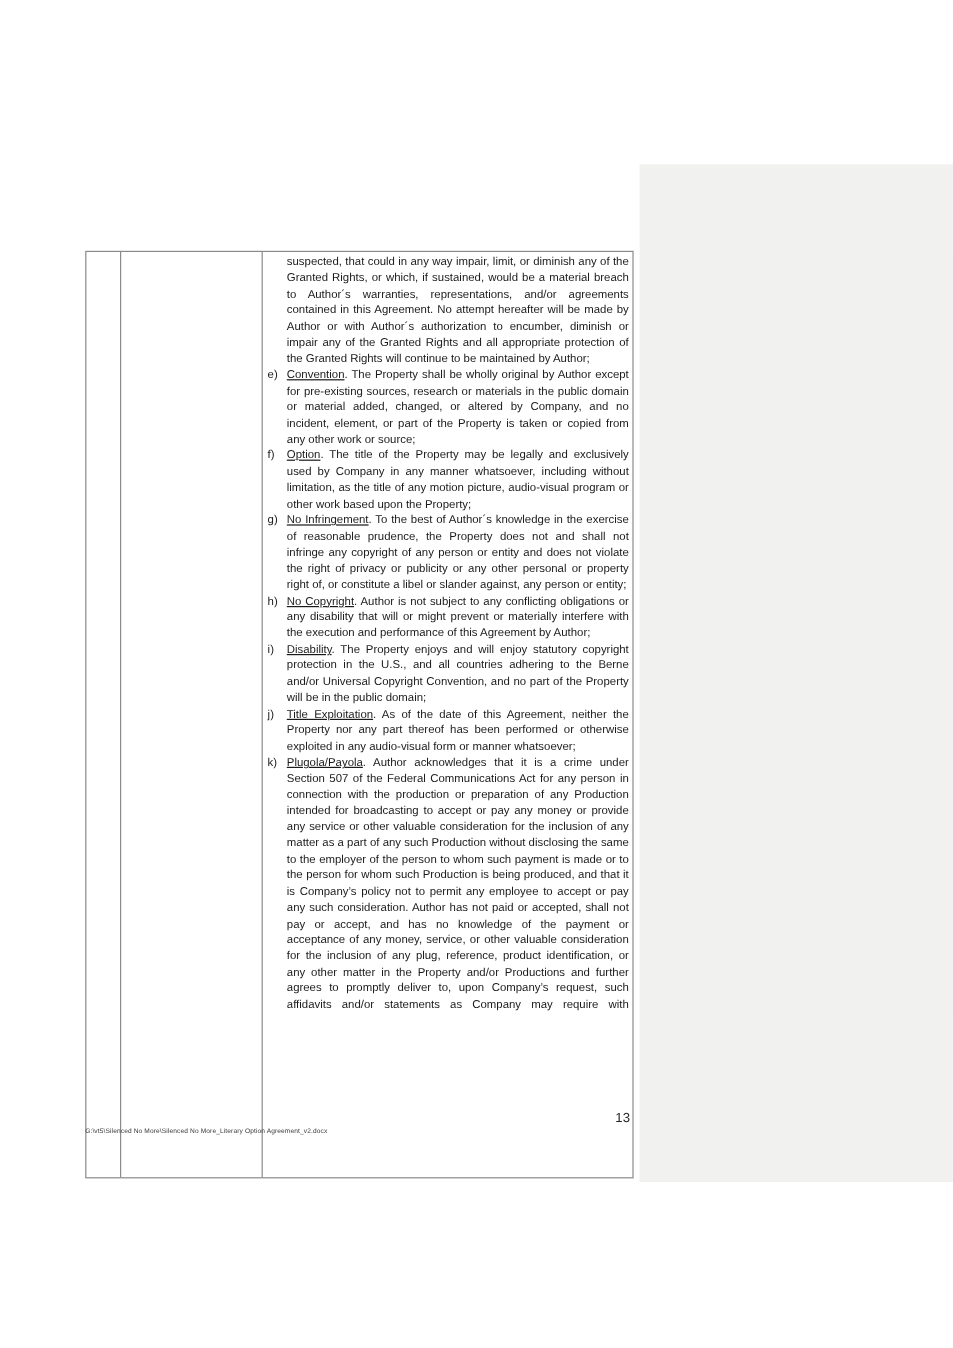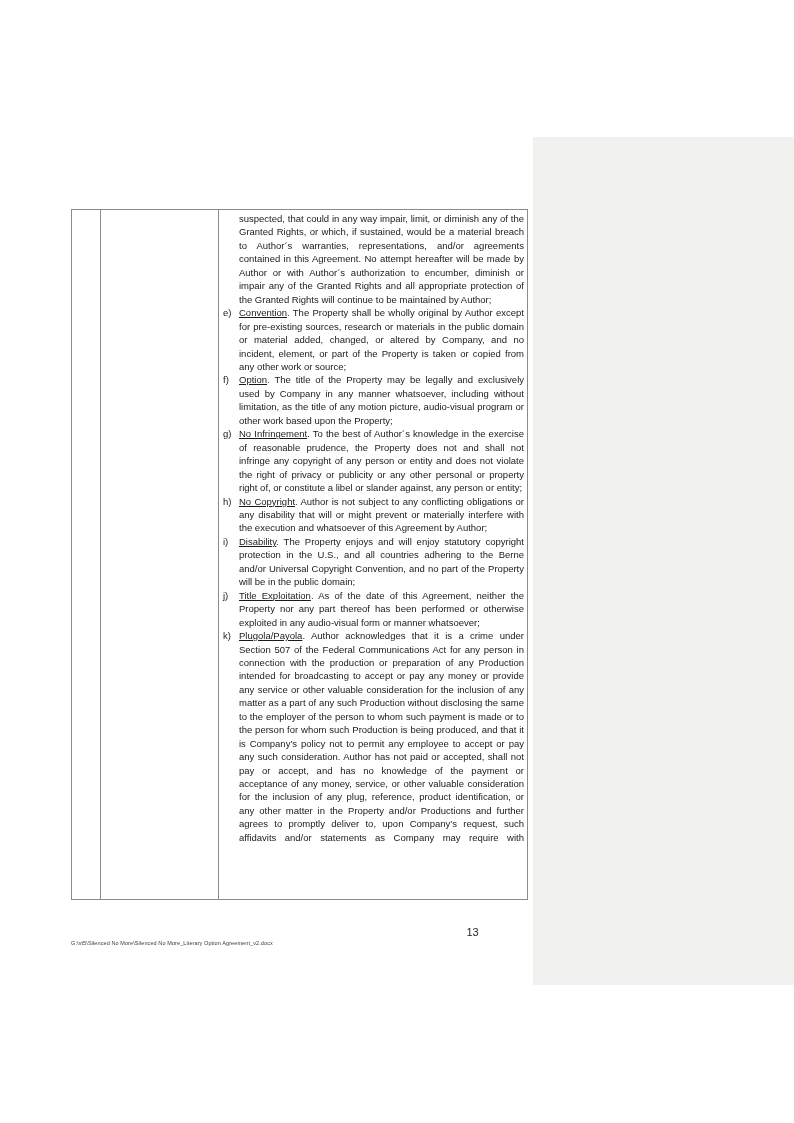--- a/index.html
+++ b/index.html
@@ -16,21 +16,21 @@
   .side-panel {
     position: absolute;
     left: 533px; top: 137px;
     width: 261px; height: 848px;
     background: #f1f1f0;
   }
 
   .doc-table {
     position: absolute;
     left: 71px; top: 209px;
-    width: 457px; height: 691px;
+    width: 457px; height: 773px;
     display: flex;
     border: 1px solid #8a8a8a;
     box-sizing: border-box;
     background: #ffffff;
   }
   .col1 { width: 29px; border-right: 1px solid #8a8a8a; box-sizing: border-box; }
   .col2 { width: 118px; border-right: 1px solid #8a8a8a; box-sizing: border-box; }
   .col3 {
     flex: 1;
     padding: 2px 3px 0 4px;
@@ -42,21 +42,21 @@
 
   .para { padding-left: 16px; }
   .clause { position: relative; padding-left: 16px; }
   .clabel { position: absolute; left: 0; top: 0; }
   .cheading { text-decoration: underline; }
   .justify-last { text-align-last: justify; }
 
   .page-number {
     position: absolute;
     top: 926px; left: 420px; width: 105px;
-    text-align: center;
+    text-align: right;
     font-size: 11px;
     color: #262626;
   }
   .file-path {
     position: absolute;
     top: 940px; left: 71px;
     font-size: 5.5px;
     color: #3a3a3a;
     letter-spacing: 0.1px;
     white-space: nowrap;
@@ -82,21 +82,21 @@
 
       <div class="clause">
         <span class="clabel">f)</span><span class="cheading">Option</span><span>. The title of the Property may be legally and exclusively used by Company in any manner whatsoever, including without limitation, as the title of any motion picture, audio-visual program or other work based upon the Property;</span>
       </div>
 
       <div class="clause">
         <span class="clabel">g)</span><span class="cheading">No Infringement</span><span>. To the best of Author´s knowledge in the exercise of reasonable prudence, the Property does not and shall not infringe any copyright of any person or entity and does not violate the right of privacy or publicity or any other personal or property right of, or constitute a libel or slander against, any person or entity;</span>
       </div>
 
       <div class="clause">
-        <span class="clabel">h)</span><span class="cheading">No Copyright</span><span>. Author is not subject to any conflicting obligations or any disability that will or might prevent or materially interfere with the execution and whatsoever of this Agreement by Author;</span>
+        <span class="clabel">h)</span><span class="cheading">No Copyright</span><span>. Author is not subject to any conflicting obligations or any disability that will or might prevent or materially interfere with the execution and performance of this Agreement by Author;</span>
       </div>
 
       <div class="clause">
         <span class="clabel">i)</span><span class="cheading">Disability</span><span>. The Property enjoys and will enjoy statutory copyright protection in the U.S., and all countries adhering to the Berne and/or Universal Copyright Convention, and no part of the Property will be in the public domain;</span>
       </div>
 
       <div class="clause">
         <span class="clabel">j)</span><span class="cheading">Title Exploitation</span><span>. As of the date of this Agreement, neither the Property nor any part thereof has been performed or otherwise exploited in any audio-visual form or manner whatsoever;</span>
       </div>
 

